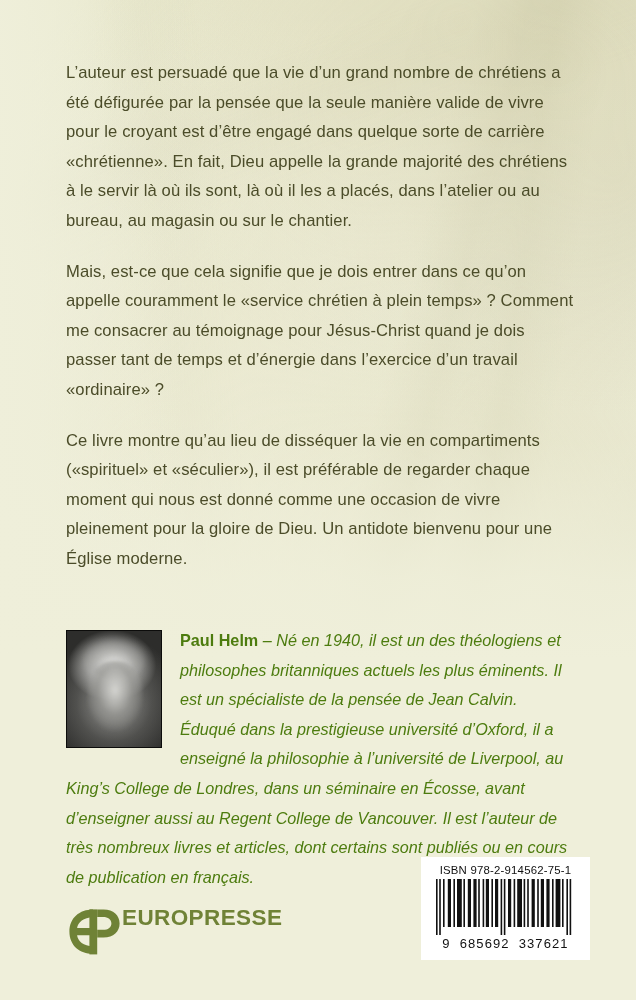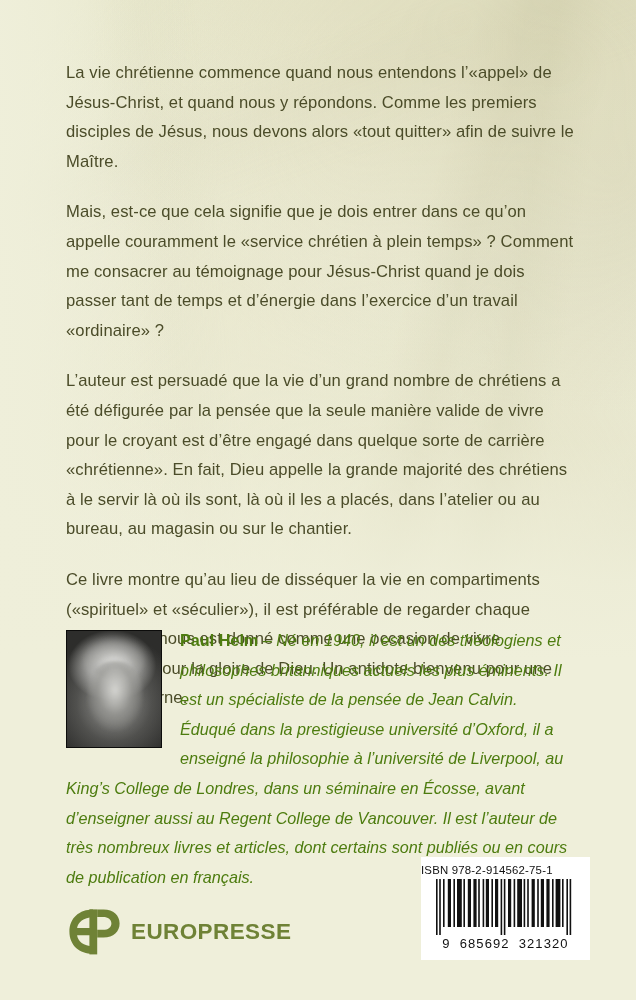--- a/index.html
+++ b/index.html
@@ -148,22 +148,21 @@
     font-style: normal;
     font-weight: bold;
   }
 
   
   .publisher {
     position: absolute;
     left: 63px;
     top: 905px;
     display: flex;
-    align-items: center;
-    gap: 9px;
+    gap: 0;
   }
   .logo-mark { display: block; }
   .publisher-name {
     color: #6f8236;
     font-size: 22.5px;
     font-weight: bold;
     letter-spacing: .4px;
     margin-left: -3px;
   }
 
@@ -172,20 +171,21 @@
     position: absolute;
     left: 421px;
     top: 857px;
     width: 169px;
     height: 103px;
     background: #ffffff;
     padding: 0;
     box-sizing: border-box;
   }
   .isbn-text {
+    text-align: center;
     color: #111111;
     font-family: "Liberation Sans", sans-serif;
     font-size: 11.4px;
     letter-spacing: .2px;
     padding-top: 7px;
     white-space: nowrap;
   }
   .barcode-bars {
     display: block;
     margin: 3px auto 0;
@@ -209,23 +209,22 @@
 
   <div class="bg-layer bg-base"></div>
   <div class="bg-layer bg-photo"></div>
   <div class="bg-layer bg-strokes"></div>
   <div class="bg-layer bg-fade-bottom"></div>
   <div class="bg-layer bg-fade-left"></div>
 
   <div class="content">
 
     <div class="blurb">
-      <p>La vie chrétienne commence quand nous entendons l’«appel» de Jésus-Christ, et quand nous y répondons. Comme les premiers disciples de Jésus, nous devons alors «tout quitter» afin de suivre le Maître.</p>
+      <p>L’auteur est persuadé que la vie d’un grand nombre de chrétiens a été défigurée par la pensée que la seule manière valide de vivre pour le croyant est d’être engagé dans quelque sorte de carrière «chrétienne». En fait, Dieu appelle la grande majorité des chrétiens à le servir là où ils sont, là où il les a placés, dans l’atelier ou au bureau, au magasin ou sur le chantier.</p>
       <p>Mais, est-ce que cela signifie que je dois entrer dans ce qu’on appelle couramment le «service chrétien à plein temps» ? Comment me consacrer au témoignage pour Jésus-Christ quand je dois passer tant de temps et d’énergie dans l’exercice d’un travail «ordinaire» ?</p>
-      <p>L’auteur est persuadé que la vie d’un grand nombre de chrétiens a été défigurée par la pensée que la seule manière valide de vivre pour le croyant est d’être engagé dans quelque sorte de carrière «chrétienne». En fait, Dieu appelle la grande majorité des chrétiens à le servir là où ils sont, là où il les a placés, dans l’atelier ou au bureau, au magasin ou sur le chantier.</p>
       <p>Ce livre montre qu’au lieu de disséquer la vie en compartiments («spirituel» et «séculier»), il est préférable de regarder chaque moment qui nous est donné comme une occasion de vivre pleinement pour la gloire de Dieu. Un antidote bienvenu pour une Église moderne.</p>
     </div>
 
     <div class="author-block">
       <div class="author-photo"></div>
       <div class="author-bio"><span class="author-name">Paul Helm</span><span> – </span><span>Né en 1940, il est un des théologiens et philosophes britanniques actuels les plus éminents. Il est un spécialiste de la pensée de Jean Calvin. Éduqué dans la prestigieuse université d’Oxford, il a enseigné la philosophie à l’université de Liverpool, au King’s College de Londres, dans un séminaire en Écosse, avant d’enseigner aussi au Regent College de Vancouver. Il est l’auteur de très nombreux livres et articles, dont certains sont publiés ou en cours de publication en français.</span></div>
     </div>
 
     <div class="publisher">
       <svg class="logo-mark" width="62" height="54" viewBox="0 0 62 54" aria-hidden="true">
@@ -280,18 +279,18 @@
           <rect x="119.6" y="0" width="4.8" height="48"></rect>
           <rect x="126" y="0" width="1.6" height="48"></rect>
 
           <rect x="130.4" y="0" width="1.6" height="56"></rect>
           <rect x="133.6" y="0" width="1.6" height="56"></rect>
         </g>
       </svg>
       <div class="barcode-digits">
         <span>9</span>
         <span>685692</span>
-        <span>321320</span>
+        <span>337621</span>
       </div>
     </div>
 
   </div>
 </div>
 
 </body></html>

